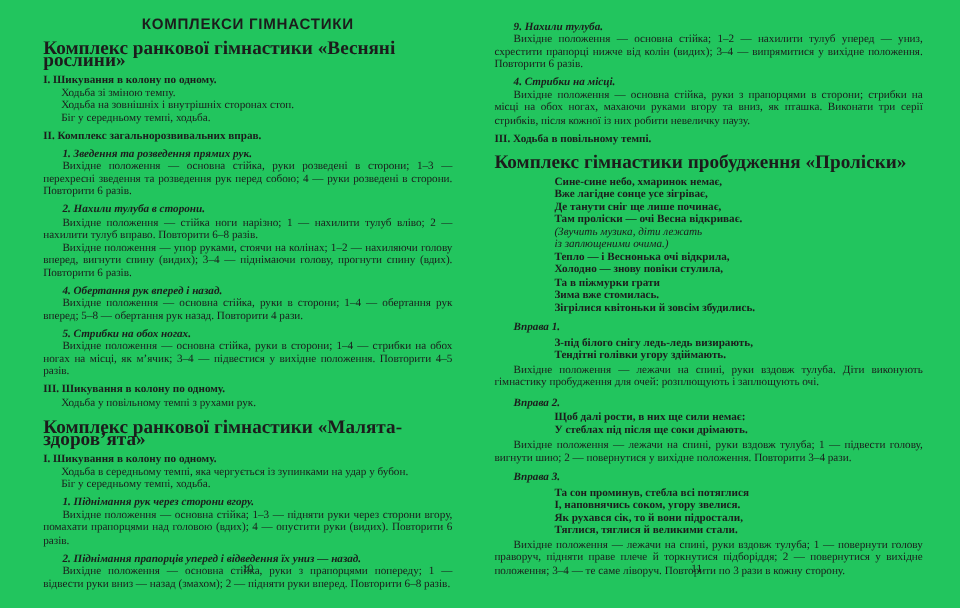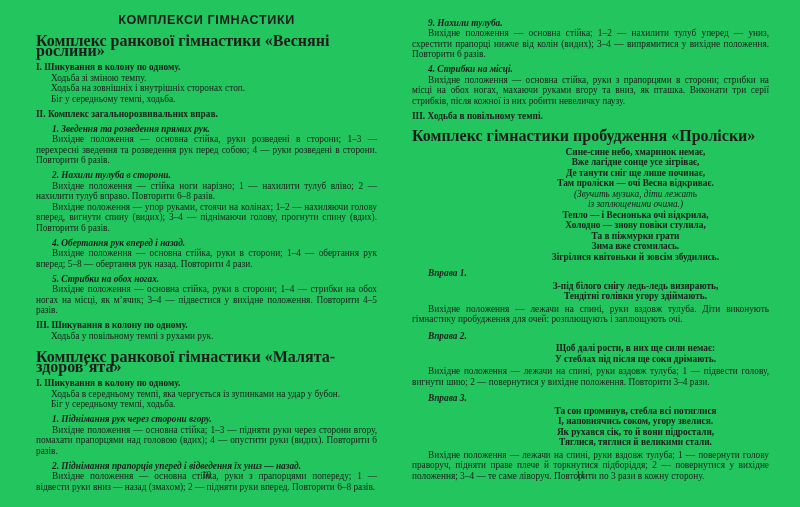--- a/index.html
+++ b/index.html
@@ -53,23 +53,22 @@
     margin: 0;
     font-family: Liberation Serif, serif;
   }
   .exercise-label {
     font-weight: bold;
     font-style: italic;
     margin: 6px 0 2px 0;
     text-indent: 16px;
   }
   .verse {
-    margin: 2px 0 2px 90px;
+    margin: 2px 0 2px 50px;
     font-weight: bold;
-    text-align: center;
   }
   .verse-line { white-space: nowrap; }
   .verse-line.italic { font-style: italic; font-weight: normal; }
 
   .page-number {
     position: absolute;
     top: 470px;
     text-align: center;
     font-size: 9.3px;
     color: #1c1c1c;

